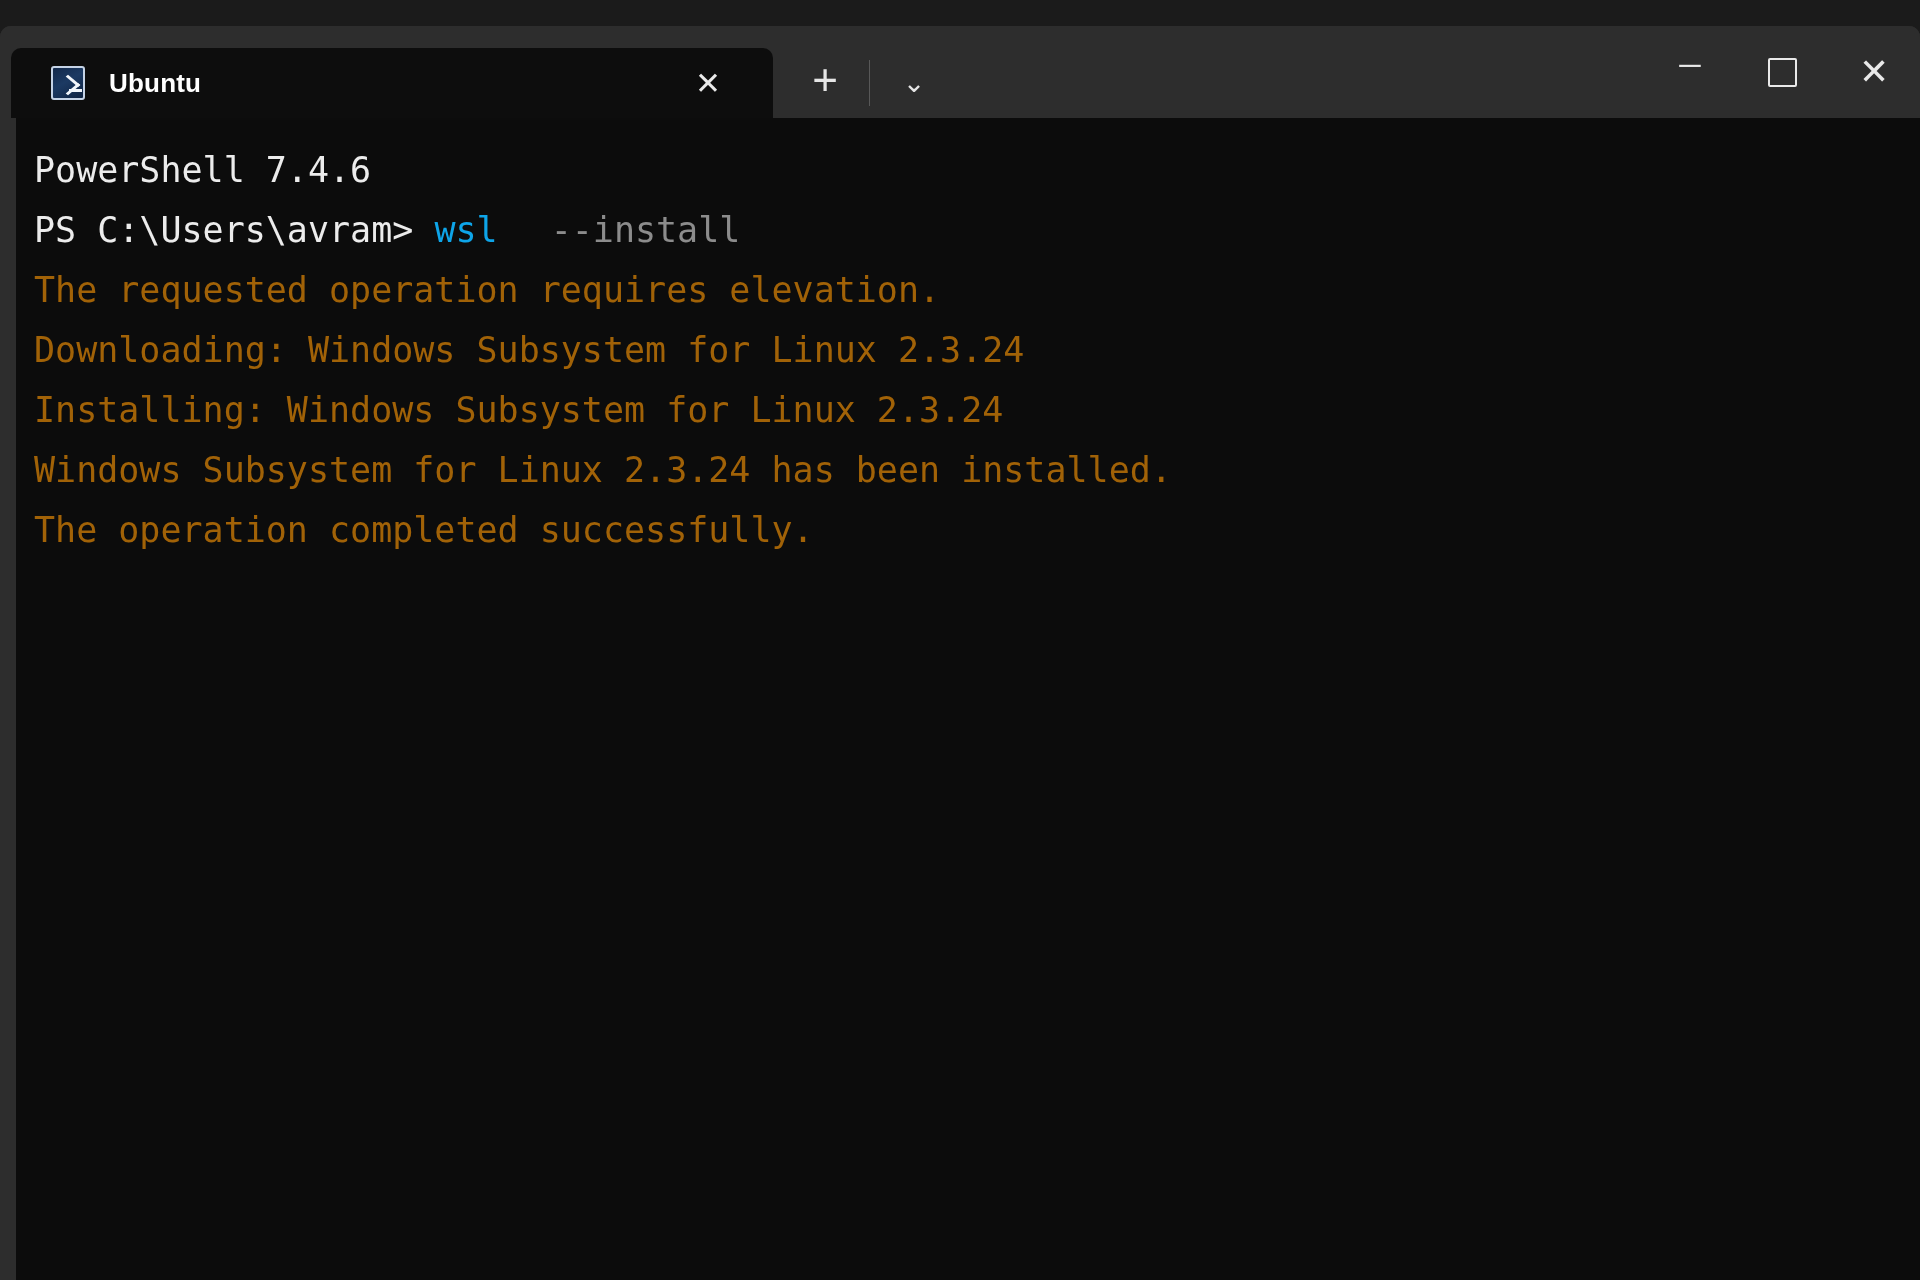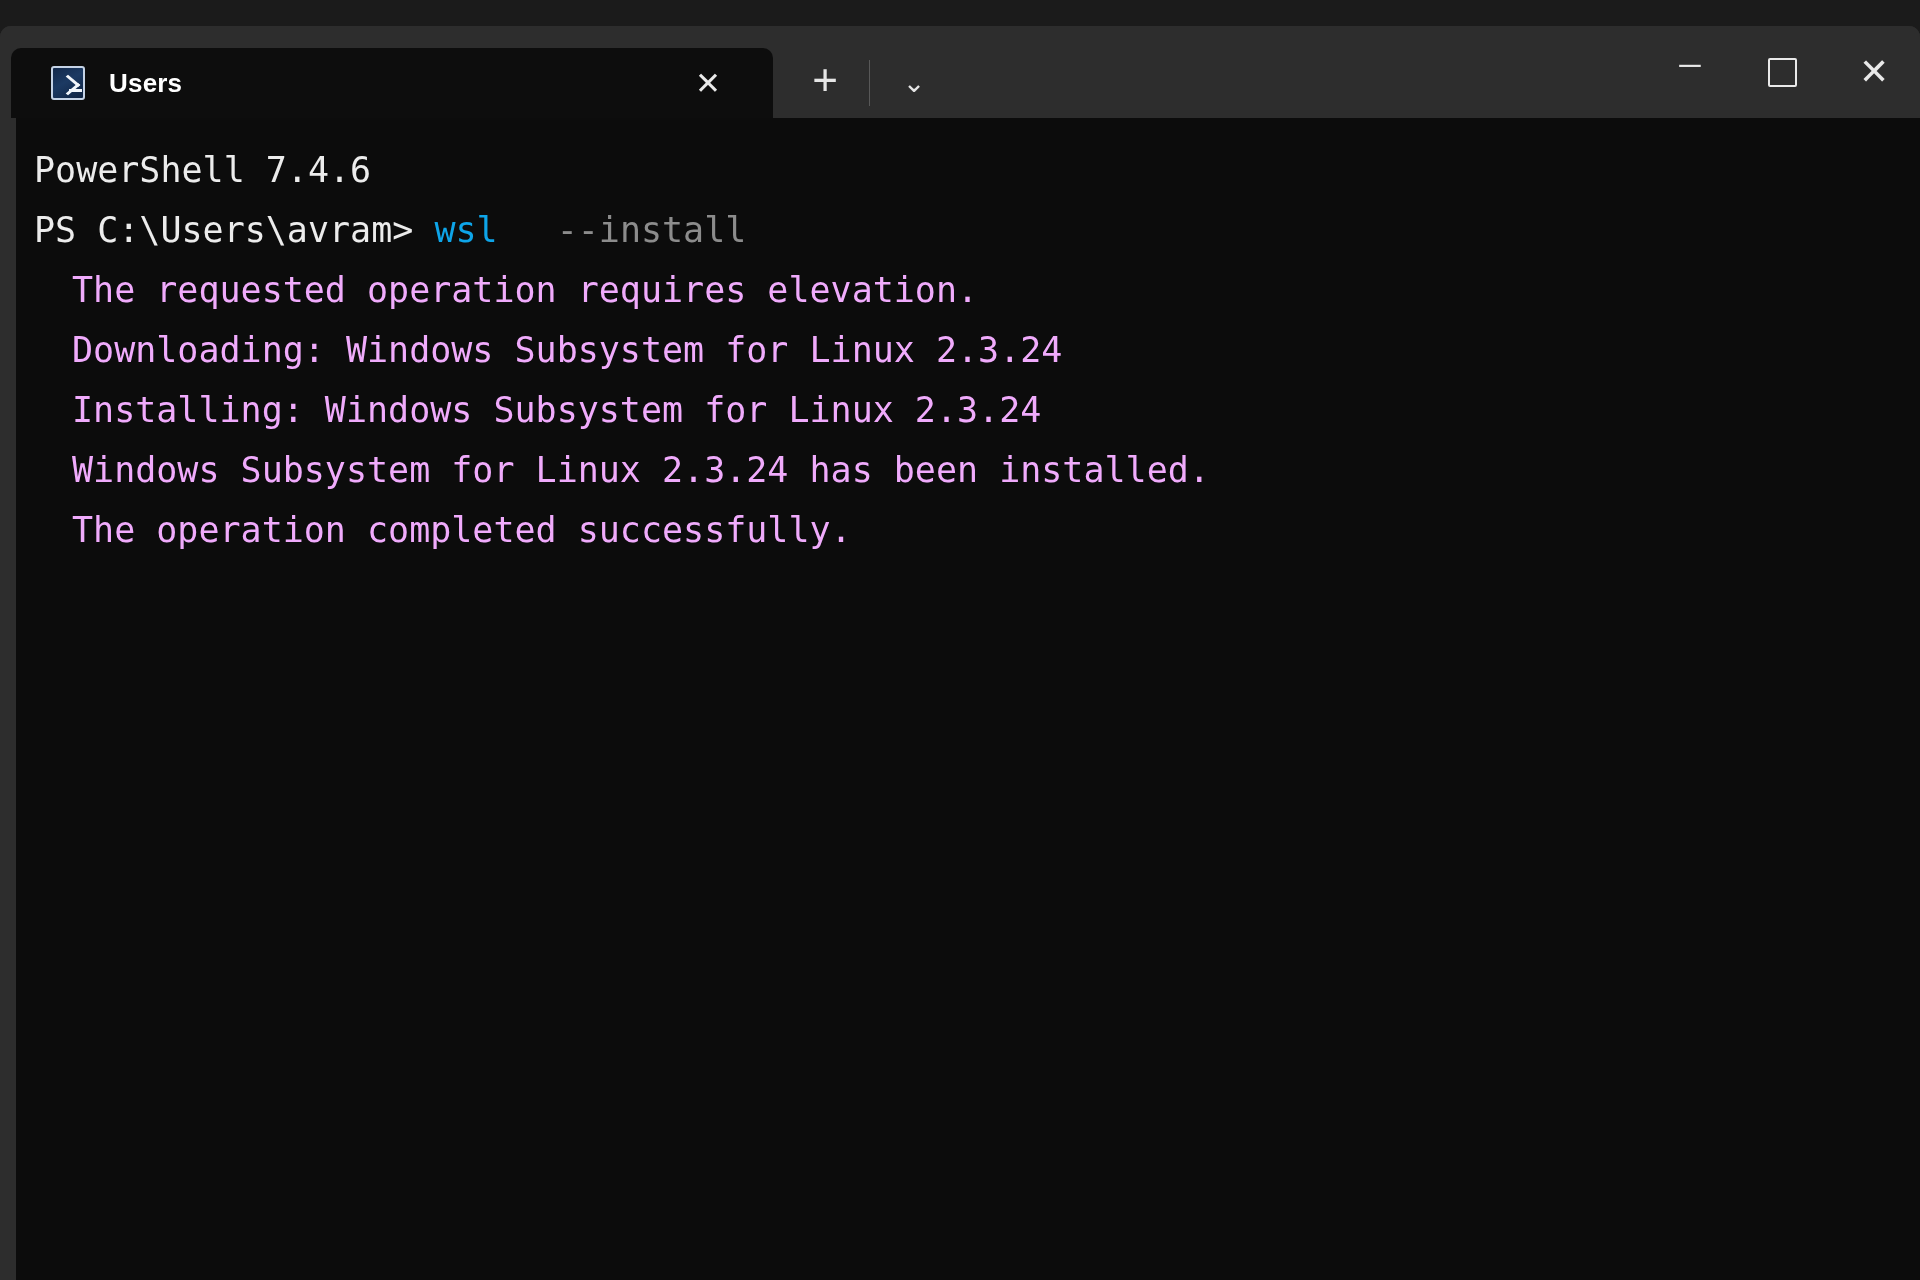--- a/index.html
+++ b/index.html
@@ -176,37 +176,37 @@
     padding: 22px 0 0 18px;
     box-sizing: border-box;
     font-family: "DejaVu Sans Mono", "Liberation Mono", monospace;
     font-size: 35px;
     line-height: 60px;
     color: #d8d8d8;
     white-space: pre;
     overflow: hidden;
   }
   .term-line { white-space: pre; }
-  .seg-default  { color: #f0abfc; margin-left: 38px; }
+  .seg-default  { color: #a16207; }
   .seg-bright   { color: #ececec; }
   .seg-yellow   { color: #0ea5e9; }
-  .seg-dim      { color: #8c8c8c; }
+  .seg-dim      { color: #8c8c8c; margin-left: 32px; }
 </style>
 </head>
 <body>
 
 <div id="app-window">
 
   <div id="titlebar">
 
     <div id="tab-strip">
 
       <div class="tab">
         <span class="tab-icon"></span>
-        <span class="tab-title">Users</span>
+        <span class="tab-title">Ubuntu</span>
         <span class="tab-close">✕</span>
       </div>
 
       <div id="tab-actions">
         <span class="tb-btn plus">+</span>
         <span class="tb-sep"></span>
         <span class="tb-btn chev">⌄</span>
       </div>
 
     </div>

